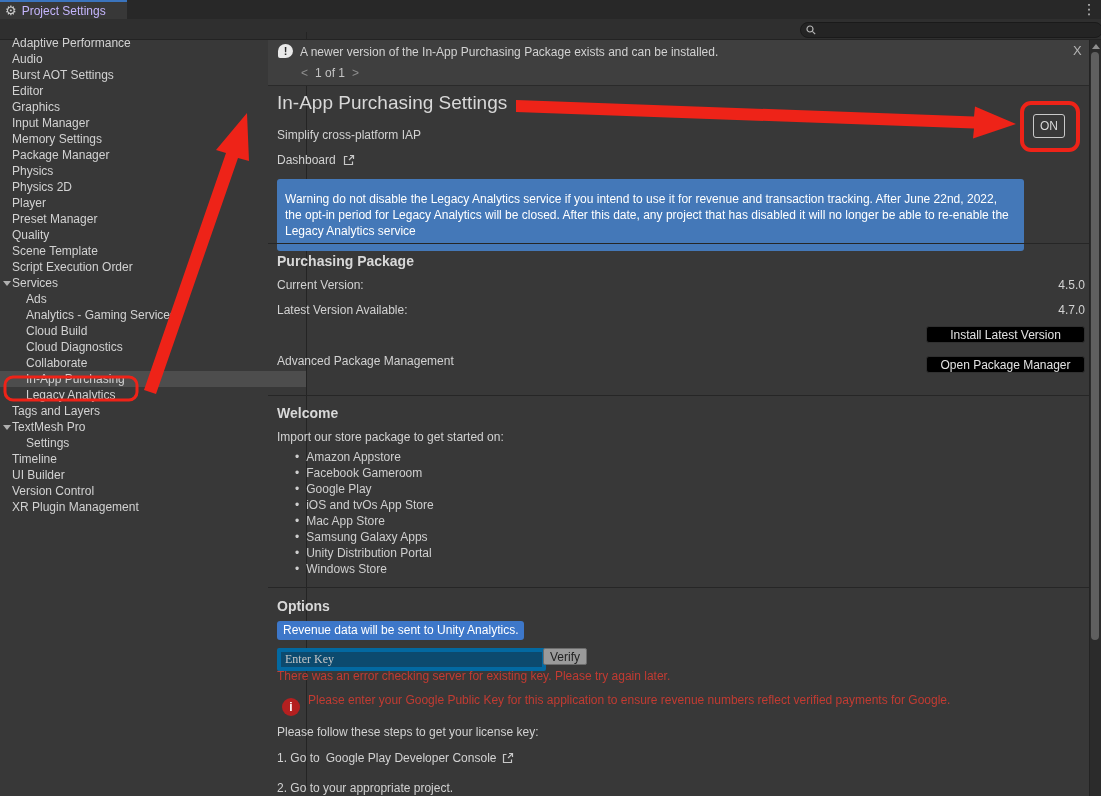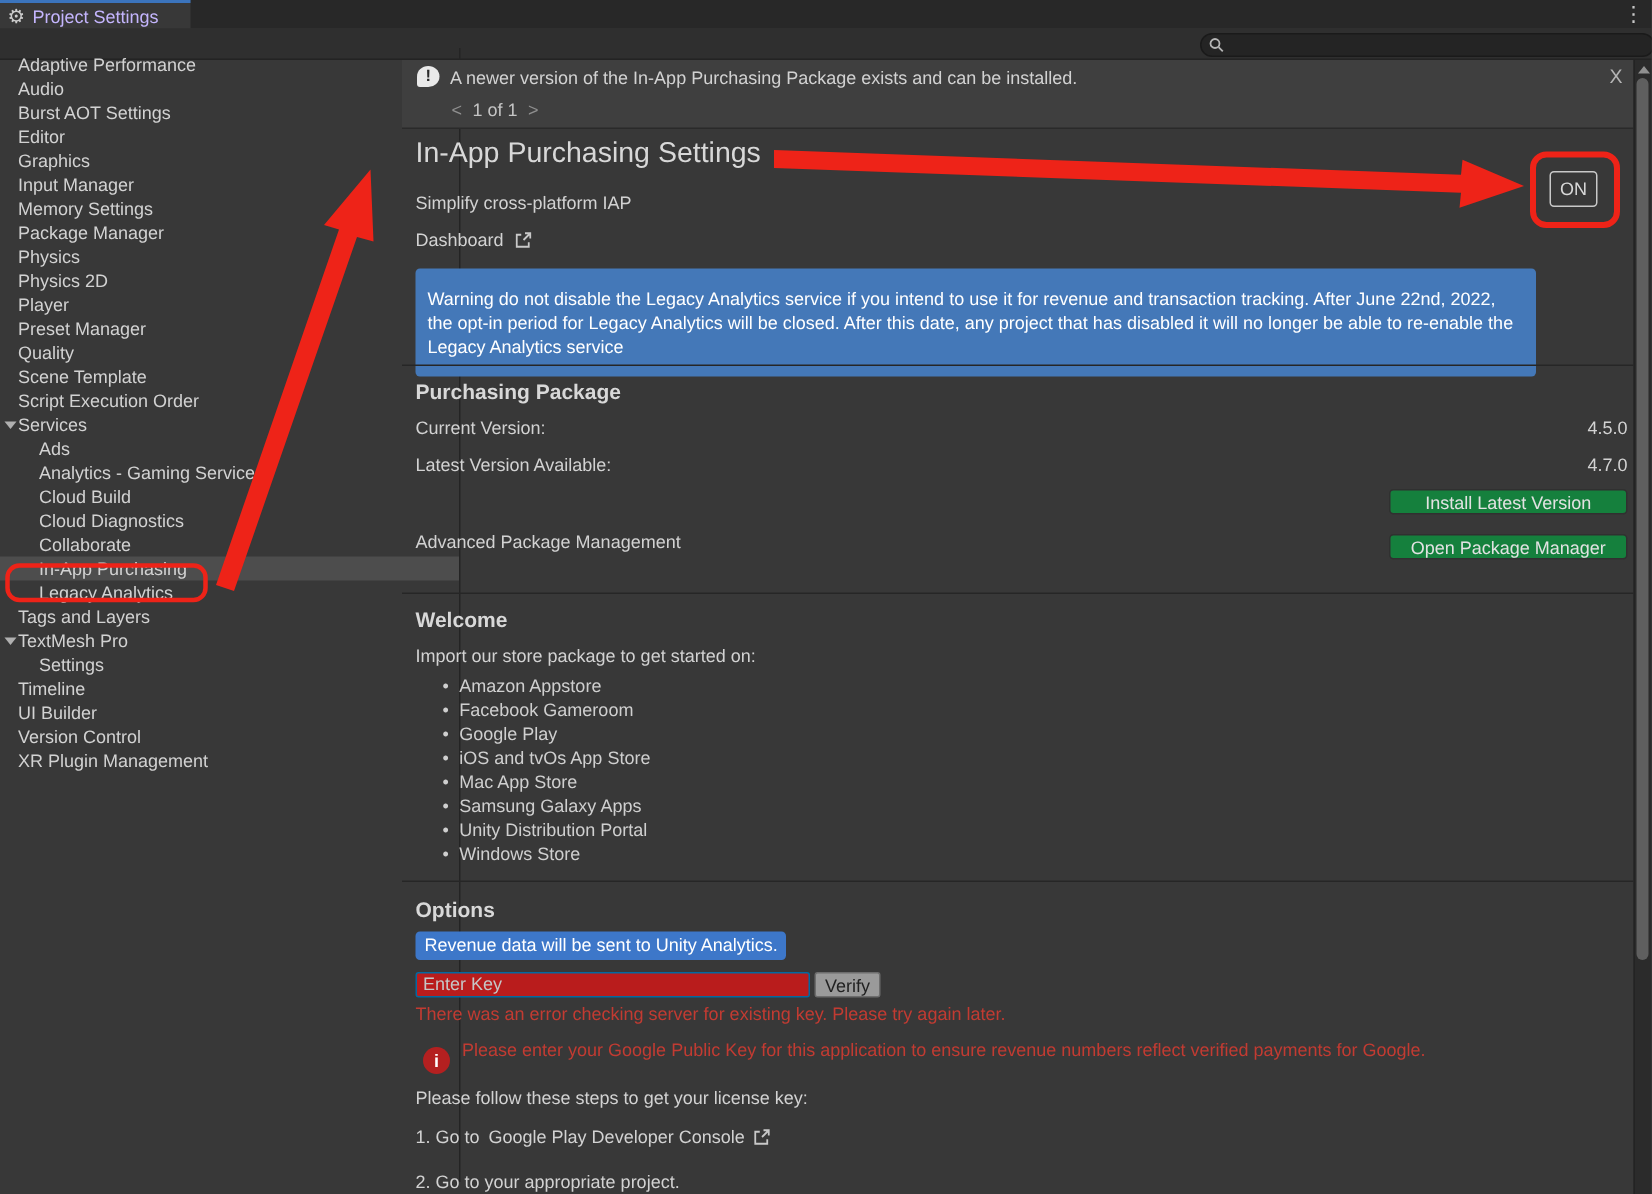--- a/index.html
+++ b/index.html
@@ -45,29 +45,29 @@
   .h1{left:9px;top:52px;font-size:19px;color:#d8d8d8;}
   .on-box{left:765px;top:74px;width:30px;height:22px;border:1px solid #c9c9c9;border-radius:3px;
           text-align:center;line-height:22px;color:#d8d8d8;}
   .label{color:#d2d2d2;}
   .dash{left:9px;top:113px;display:flex;align-items:center;gap:7px;}
   .warnbox{left:9px;top:139px;width:731px;background:#4478b8;border-radius:3px;color:#ffffff;
            padding:12px 8px;line-height:16px;}
   .divider{left:0;width:821px;height:1px;background:#262626;}
   .h2{font-size:14px;font-weight:bold;color:#d8d8d8;}
   .rightval{right:4px;text-align:right;color:#d2d2d2;}
-  .btn{right:4px;width:159px;height:17px;background:#15803d;border:1px solid #303030;border-radius:3px;
+  .btn{right:4px;width:159px;height:17px;background:#000000;border:1px solid #303030;border-radius:3px;
        color:#e2e2e2;text-align:center;line-height:16px;box-sizing:border-box;}
   .store-list{left:27px;top:409px;margin:0;padding:0;list-style:none;}
   .store-list li{height:16px;line-height:16px;color:#cfcfcf;}
   .store-list li::before{content:"•";margin-right:7px;color:#cfcfcf;}
   .bluenote{left:9px;top:581px;display:inline-block;background:#3d77c9;color:#ffffff;border-radius:3px;
             padding:2px 6px;line-height:15px;}
-  .keyfield{left:9px;top:608px;width:257px;height:15px;background:#b91c1c;border:1px solid #0369a1;border-radius:2px;
-            color:#c6c6c6;line-height:15px;padding-left:4px;}
+  .keyfield{left:9px;top:608px;width:257px;height:15px;background:#0c4a6e;border:4px solid #0369a1;border-radius:2px;
+            color:#c6c6c6;line-height:15px;padding-left:4px;font-family:Liberation Serif, serif;}
   .verify{left:275px;top:608px;width:44px;height:17px;background:#9a9a9a;border:1px solid #6d6d6d;border-radius:2px;
           color:#222222;text-align:center;line-height:16px;box-sizing:border-box;}
   .redtext{color:#c23b32;}
   .info-circle{left:14px;top:658px;width:18px;height:18px;border-radius:50%;background:#b42020;color:#ffffff;
                font-weight:bold;text-align:center;line-height:18px;font-size:12px;}
   .step{color:#d2d2d2;display:flex;align-items:center;gap:6px;}
 
   
   .scroll-track{left:1089px;top:40px;width:12px;height:756px;background:#2b2b2b;border-left:1px solid #232323;box-sizing:border-box;}
   .scroll-up{left:1092px;top:44px;width:0;height:0;border-left:4px solid transparent;border-right:4px solid transparent;border-bottom:5px solid #909090;}

